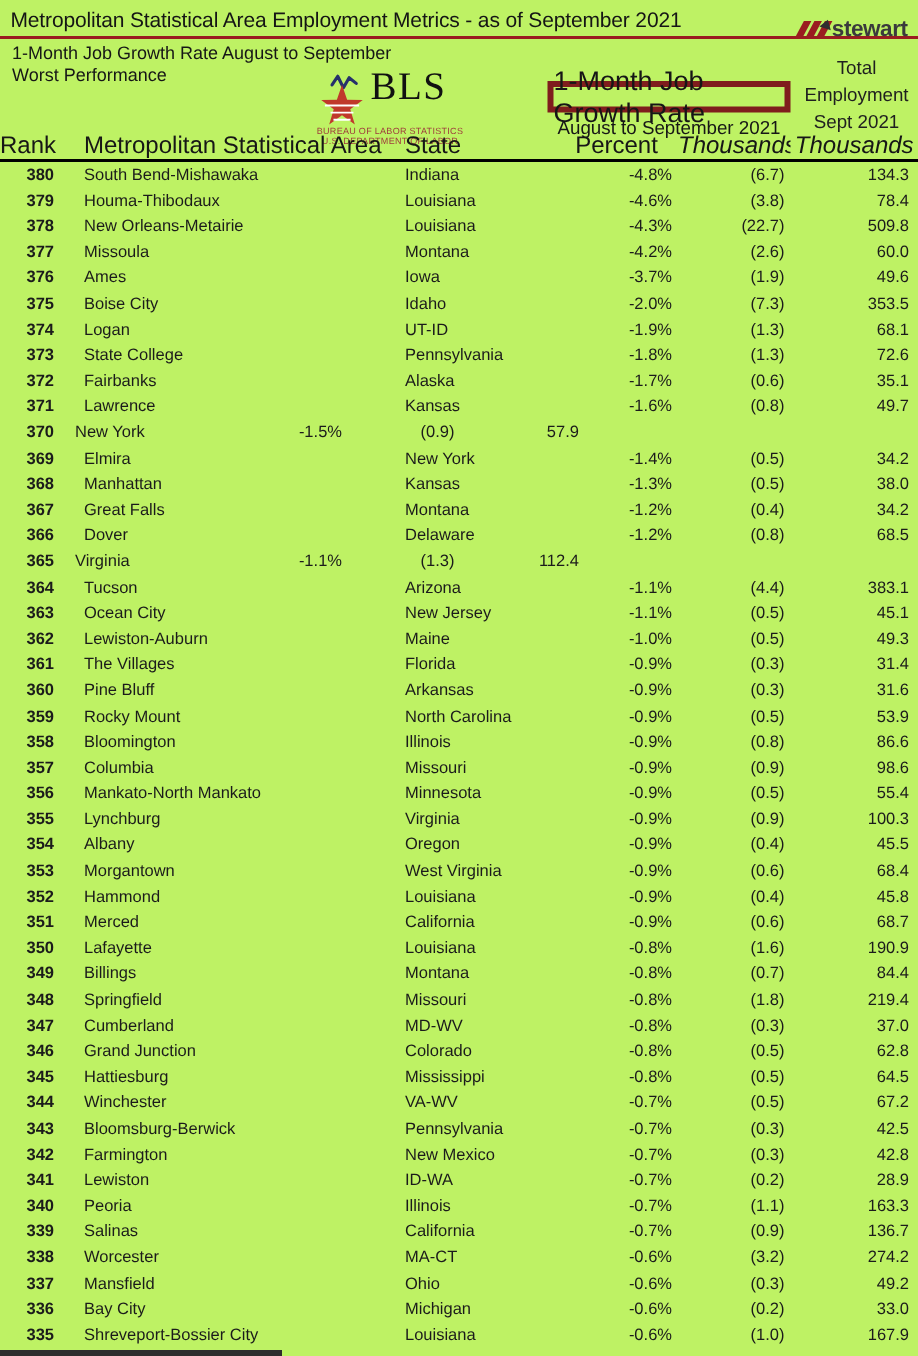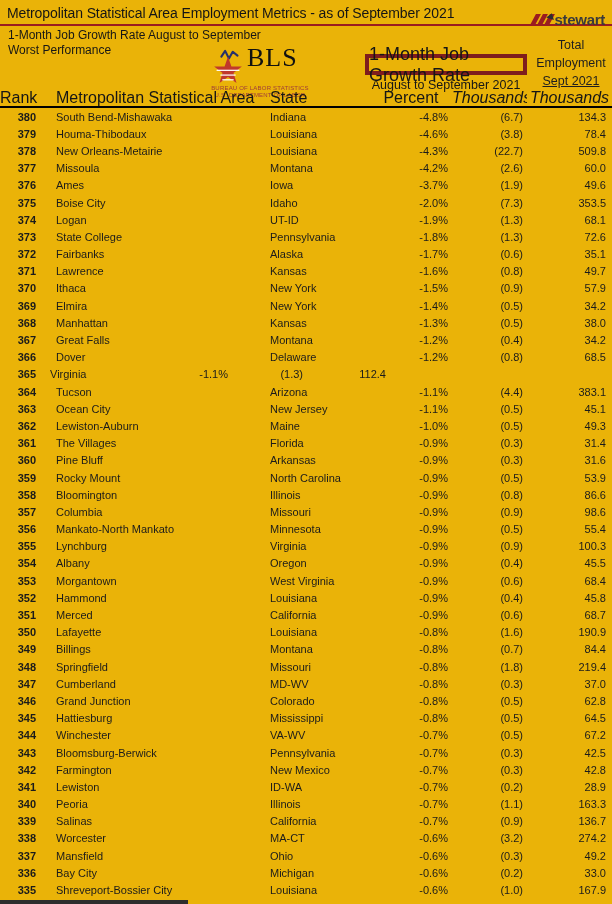--- a/index.html
+++ b/index.html
@@ -1,20 +1,20 @@
 <!DOCTYPE html>
 <html><head>
 <meta charset="utf-8">
 <style>
   * { margin:0; padding:0; box-sizing:border-box; }
   html,body { background:#fff; }
   .page {
     position:relative;
     width:612px; height:904px;
-    background:#eab308;
+    background:#bef264;
     font-family:"Liberation Sans", sans-serif;
     color:#1f1f1f;
     overflow:hidden;
   }
 
   
   .title-bar {
     position:relative;
     height:26px;
     border-bottom:2px solid #9a1c20;
@@ -64,21 +64,21 @@
     border:4px solid #7f1d1d;
     display:flex; align-items:center; justify-content:center;
     font-size:18px; color:#161616;
   }
   .growth-sub {
     position:absolute; left:360px; top:52px; width:172px;
     text-align:center; font-size:12.5px; color:#161616;
   }
   .total-1 { position:absolute; left:532px; top:12px; width:78px; text-align:center; font-size:12.5px; }
   .total-2 { position:absolute; left:530px; top:30px; width:82px; text-align:center; font-size:12.5px; }
-  .total-3 { position:absolute; left:532px; top:48px; width:78px; text-align:center; font-size:12.5px;text-decoration:underline; }
+  .total-3 { position:absolute; left:532px; top:48px; width:78px; text-align:center; font-size:12.5px; }
 
   
   .row { display:flex; width:612px; }
   .cell { overflow:hidden; white-space:nowrap; }
   .cell.rank  { width:50px;  text-align:right; padding-right:14px; font-weight:700; }
   .cell.msa   { width:220px; text-align:left;  padding-left:6px; }
   .cell.state { width:110px; text-align:left; }
   .cell.pct   { width:72px;  text-align:right; padding-right:4px; }
   .cell.thou  { width:75px;  text-align:right; padding-right:4px; }
   .cell.tot   { width:85px;  text-align:right; padding-right:6px; }
@@ -229,21 +229,20 @@
       <div class="row">
         <div class="cell rank">371</div>
         <div class="cell msa">Lawrence</div>
         <div class="cell state">Kansas</div>
         <div class="cell pct">-1.6%</div>
         <div class="cell thou">(0.8)</div>
         <div class="cell tot">49.7</div>
       </div>
       <div class="row">
         <div class="cell rank">370</div>
-        <div class="cell msa">Ithaca</div>
         <div class="cell state">New York</div>
         <div class="cell pct">-1.5%</div>
         <div class="cell thou">(0.9)</div>
         <div class="cell tot">57.9</div>
       </div>
       <div class="row">
         <div class="cell rank">369</div>
         <div class="cell msa">Elmira</div>
         <div class="cell state">New York</div>
         <div class="cell pct">-1.4%</div>

